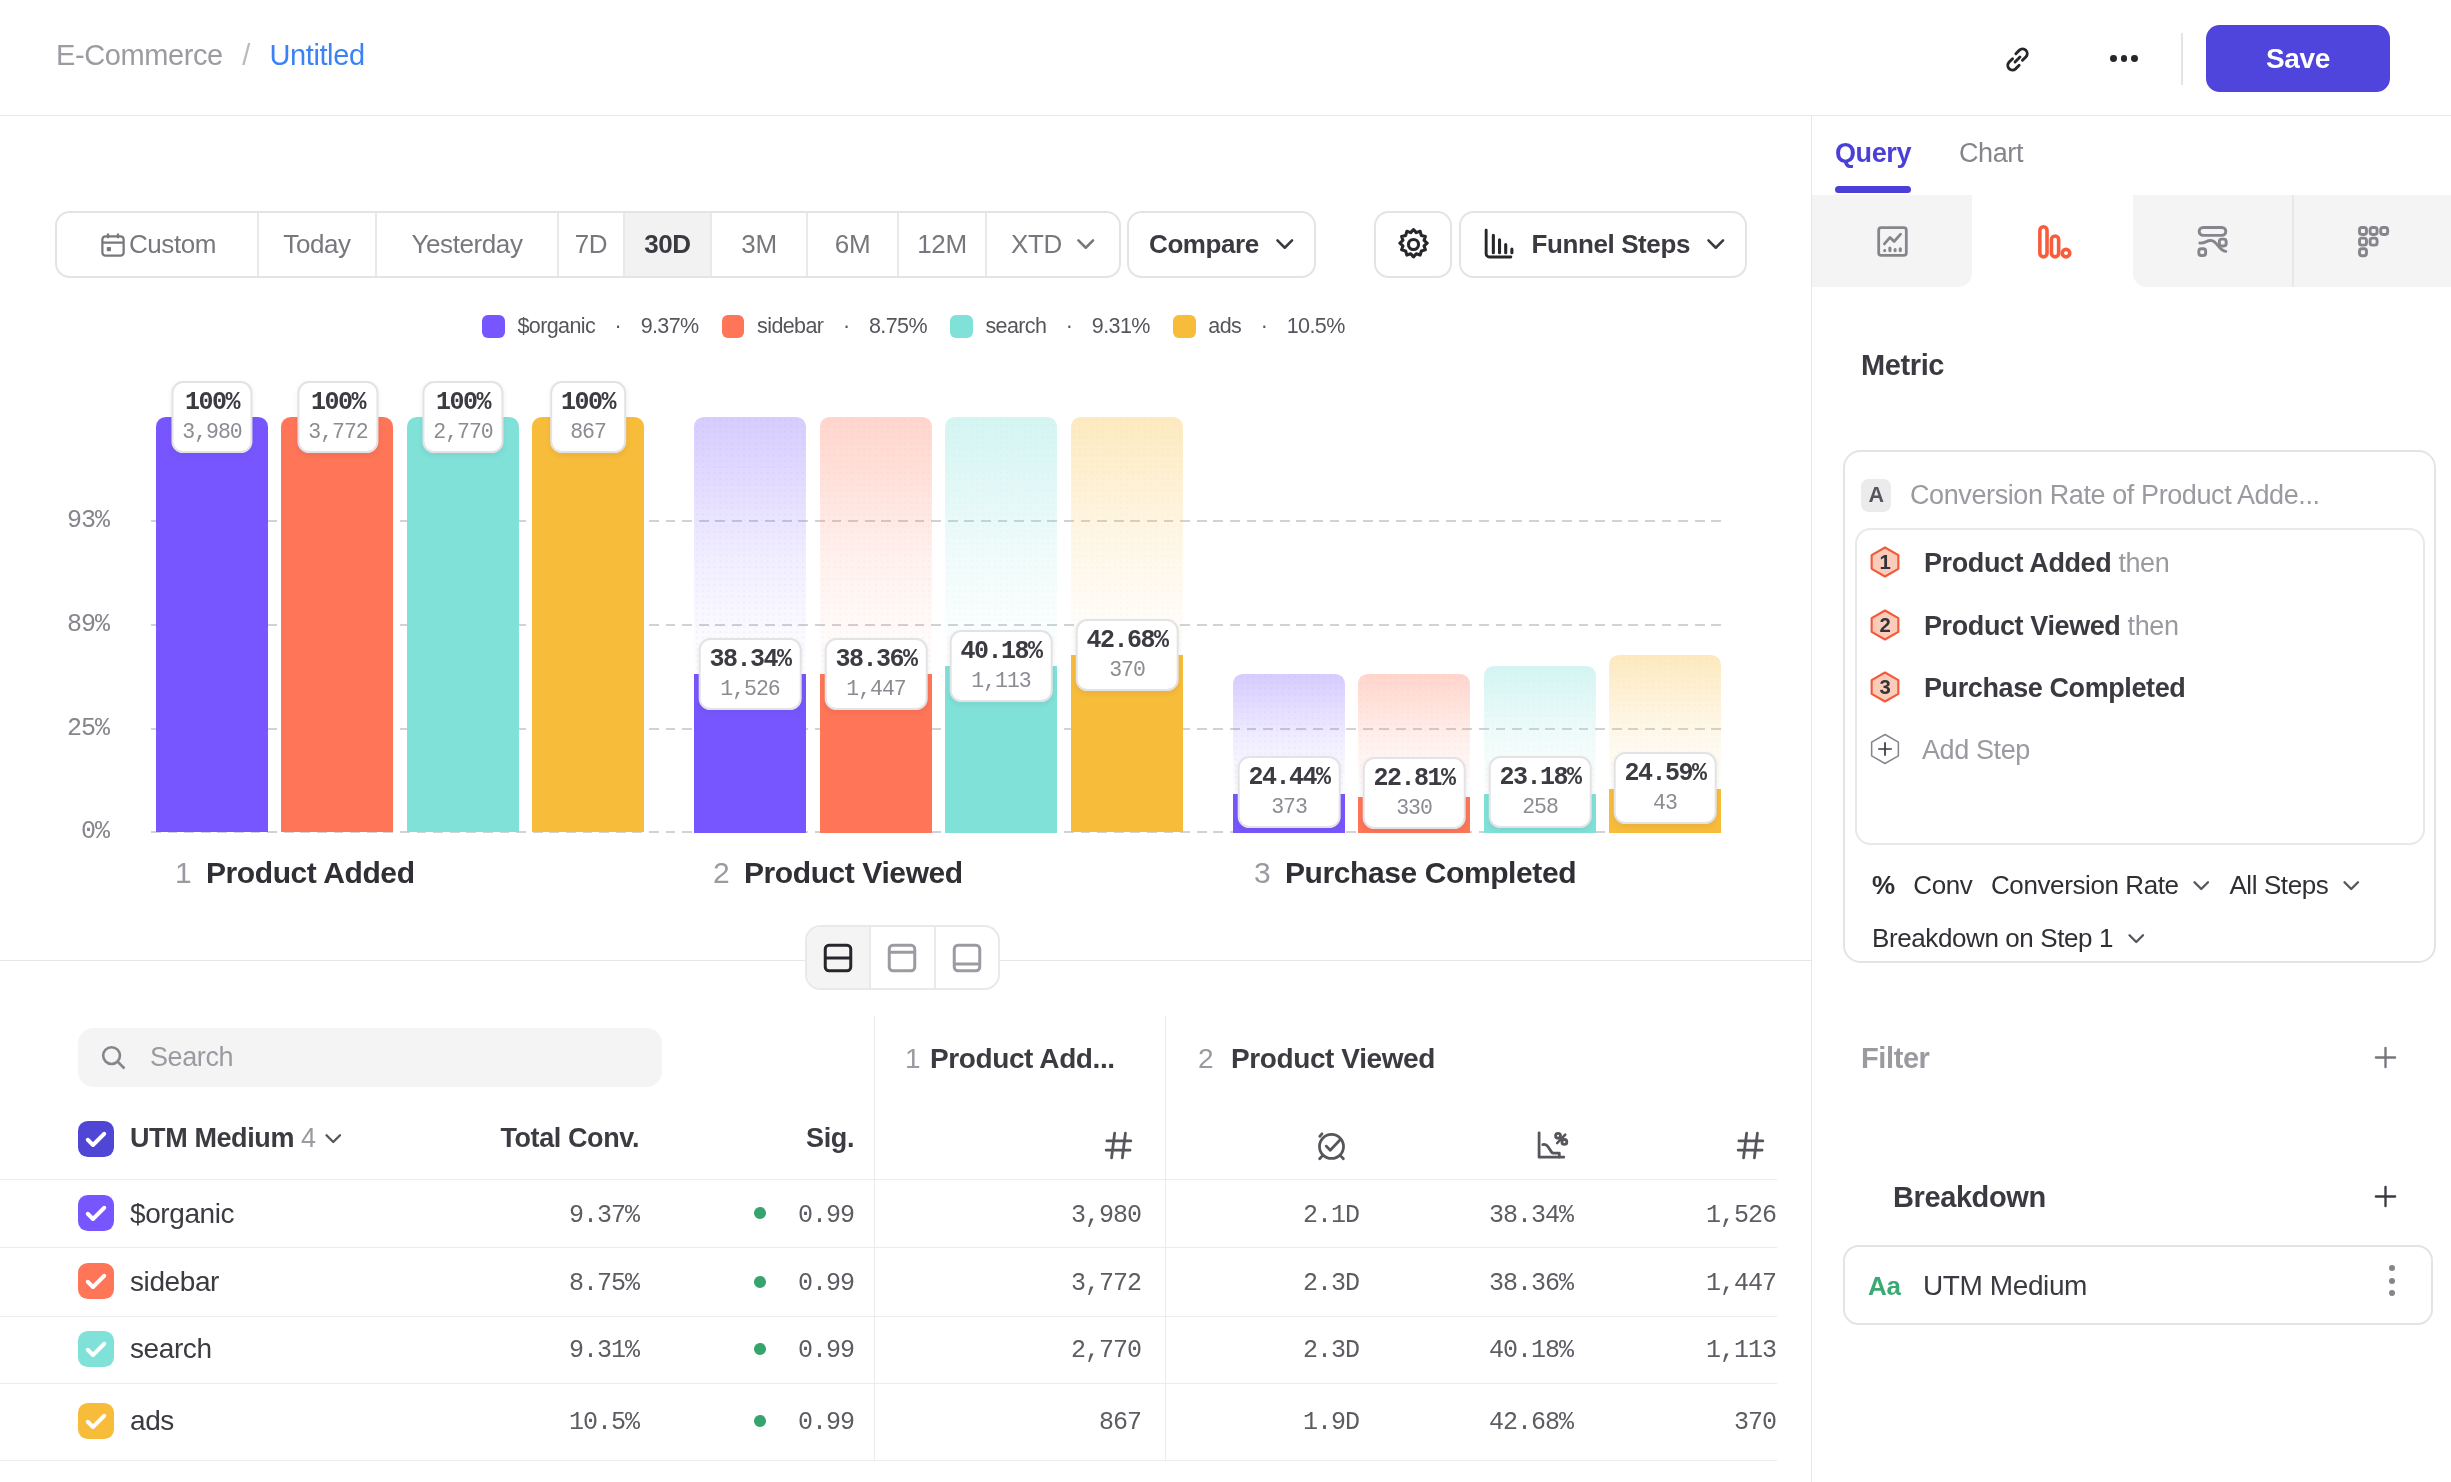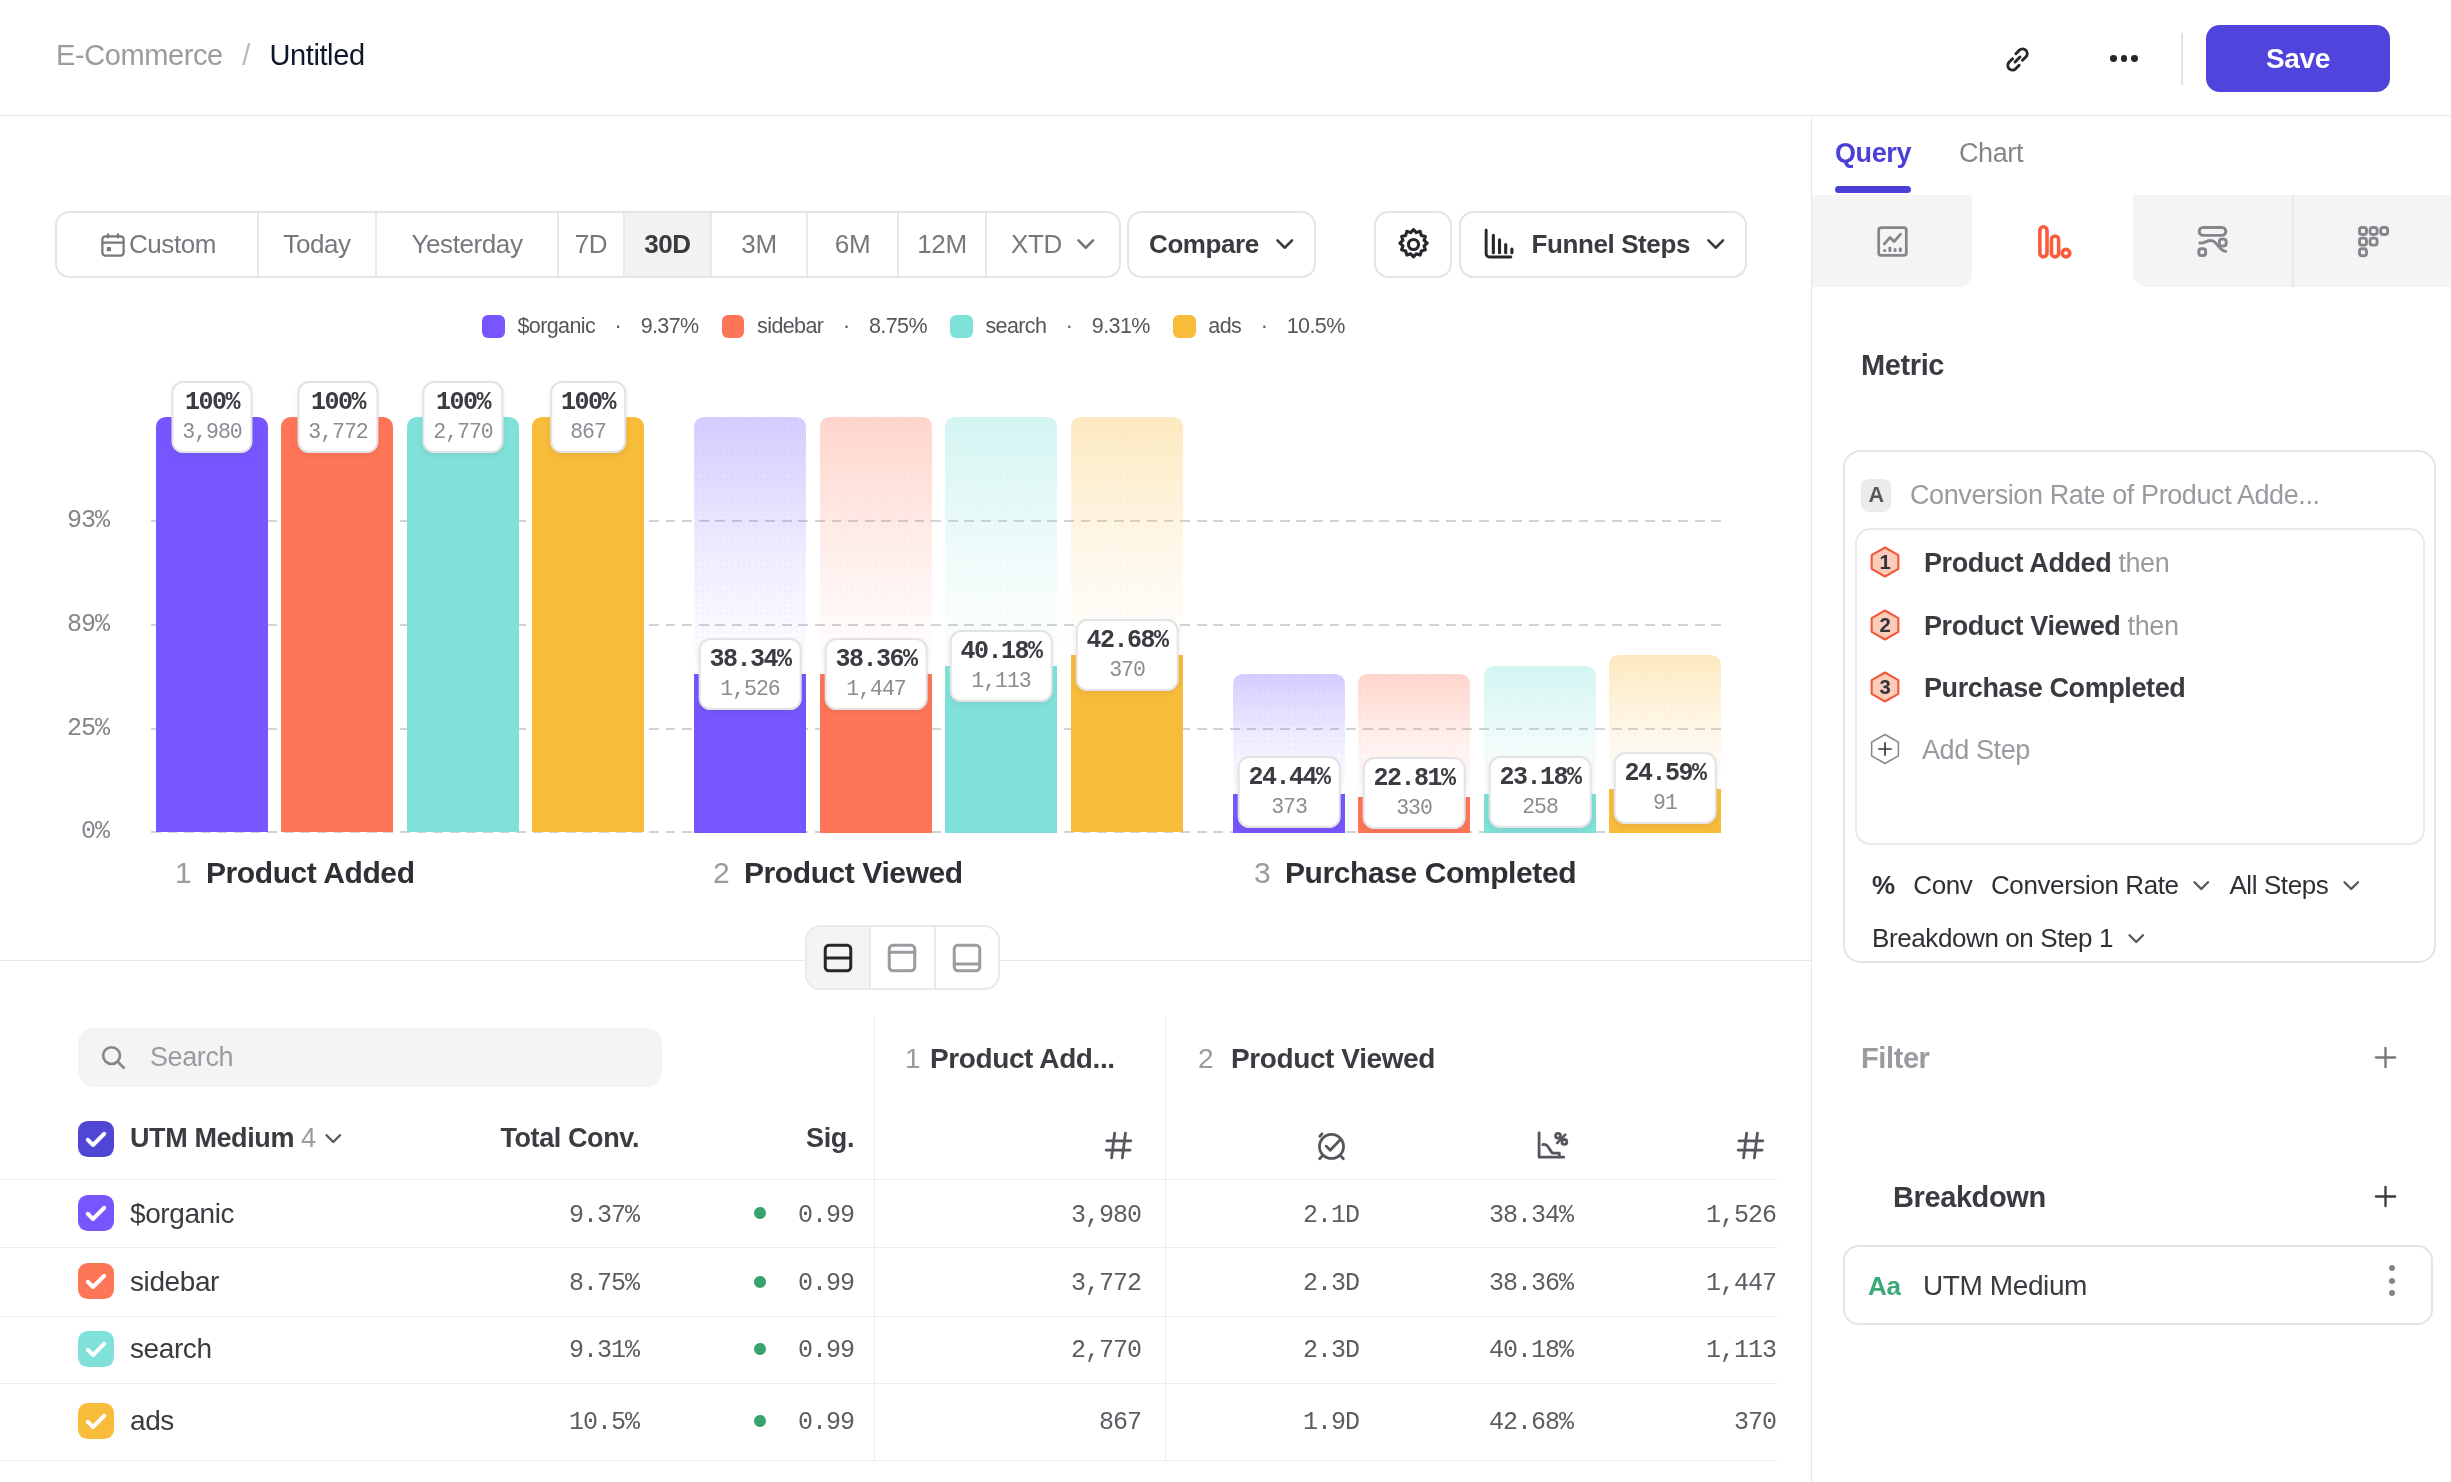--- a/index.html
+++ b/index.html
@@ -6,21 +6,21 @@
 html,body { width:2452px; height:1482px; background:#fff; }
 body { font-family:"Liberation Sans", sans-serif; color:#3a3a41; letter-spacing:-0.4px; }
 #app { position:relative; width:2452px; height:1482px; overflow:hidden; background:#fff; }
 .abs { position:absolute; }
 svg { display:block; }
 
 
 #hdr-border { left:0; top:115px; width:2452px; height:1px; background:#e8e8e9; }
 #crumb { left:56px; top:39px; font-size:29px; color:#9b9ba1; }
 #crumb .sep { margin:0 19.5px; color:#b9b9be; }
-#crumb .cur { color:#0f172a; }
+#crumb .cur { color:#3b82f6; }
 #savebtn { left:2206px; top:25px; width:184px; height:67px; background:#4f44db; border-radius:13.7px; color:#fff; font-size:28px; font-weight:bold; text-align:center; line-height:67px; }
 #hdr-div { left:2181px; top:33px; width:2px; height:52px; background:#e4e4e6; }
 
 
 .btn { position:absolute; top:211px; height:67px; border:2px solid #e4e4e6; border-radius:14.6px; background:#fff; display:flex; align-items:center; justify-content:center; font-size:26px; color:#3a3a41; font-weight:bold; }
 #dateseg { left:55px; top:211px; width:1066px; height:67px; border:2px solid #e4e4e6; border-radius:14.6px; background:#fff; display:flex; overflow:hidden; }
 #dateseg .seg { display:flex; align-items:center; justify-content:center; font-size:26px; color:#77777e; border-right:2px solid #e9e9ea; height:100%; }
 #dateseg .seg:last-child { border-right:none; }
 #dateseg .seg.active { background:#f2f2f3; color:#3a3a41; font-weight:bold; }
 
@@ -213,21 +213,21 @@
   <div class="vcard" style="left:1414px; top:793px;">
       <div class="v1">22.81%</div>
       <div class="v2">330</div>
     </div>
   <div class="vcard" style="left:1540px; top:792px;">
       <div class="v1">23.18%</div>
       <div class="v2">258</div>
     </div>
   <div class="vcard" style="left:1665px; top:788px;">
       <div class="v1">24.59%</div>
-      <div class="v2">91</div>
+      <div class="v2">43</div>
     </div>
 
   <div class="steplab" style="left:156px;"><span class="n">1</span>Product Added</div>
   <div class="steplab" style="left:694px;"><span class="n">2</span>Product Viewed</div>
   <div class="steplab" style="left:1235px;"><span class="n">3</span>Purchase Completed</div>
 
   <div class="abs" id="middiv"></div>
   <div class="abs" id="toggles">
     <div class="tg active">
       <svg width="36" height="36" viewBox="0 0 24 24" fill="none" stroke="#26262b" stroke-width="2">

